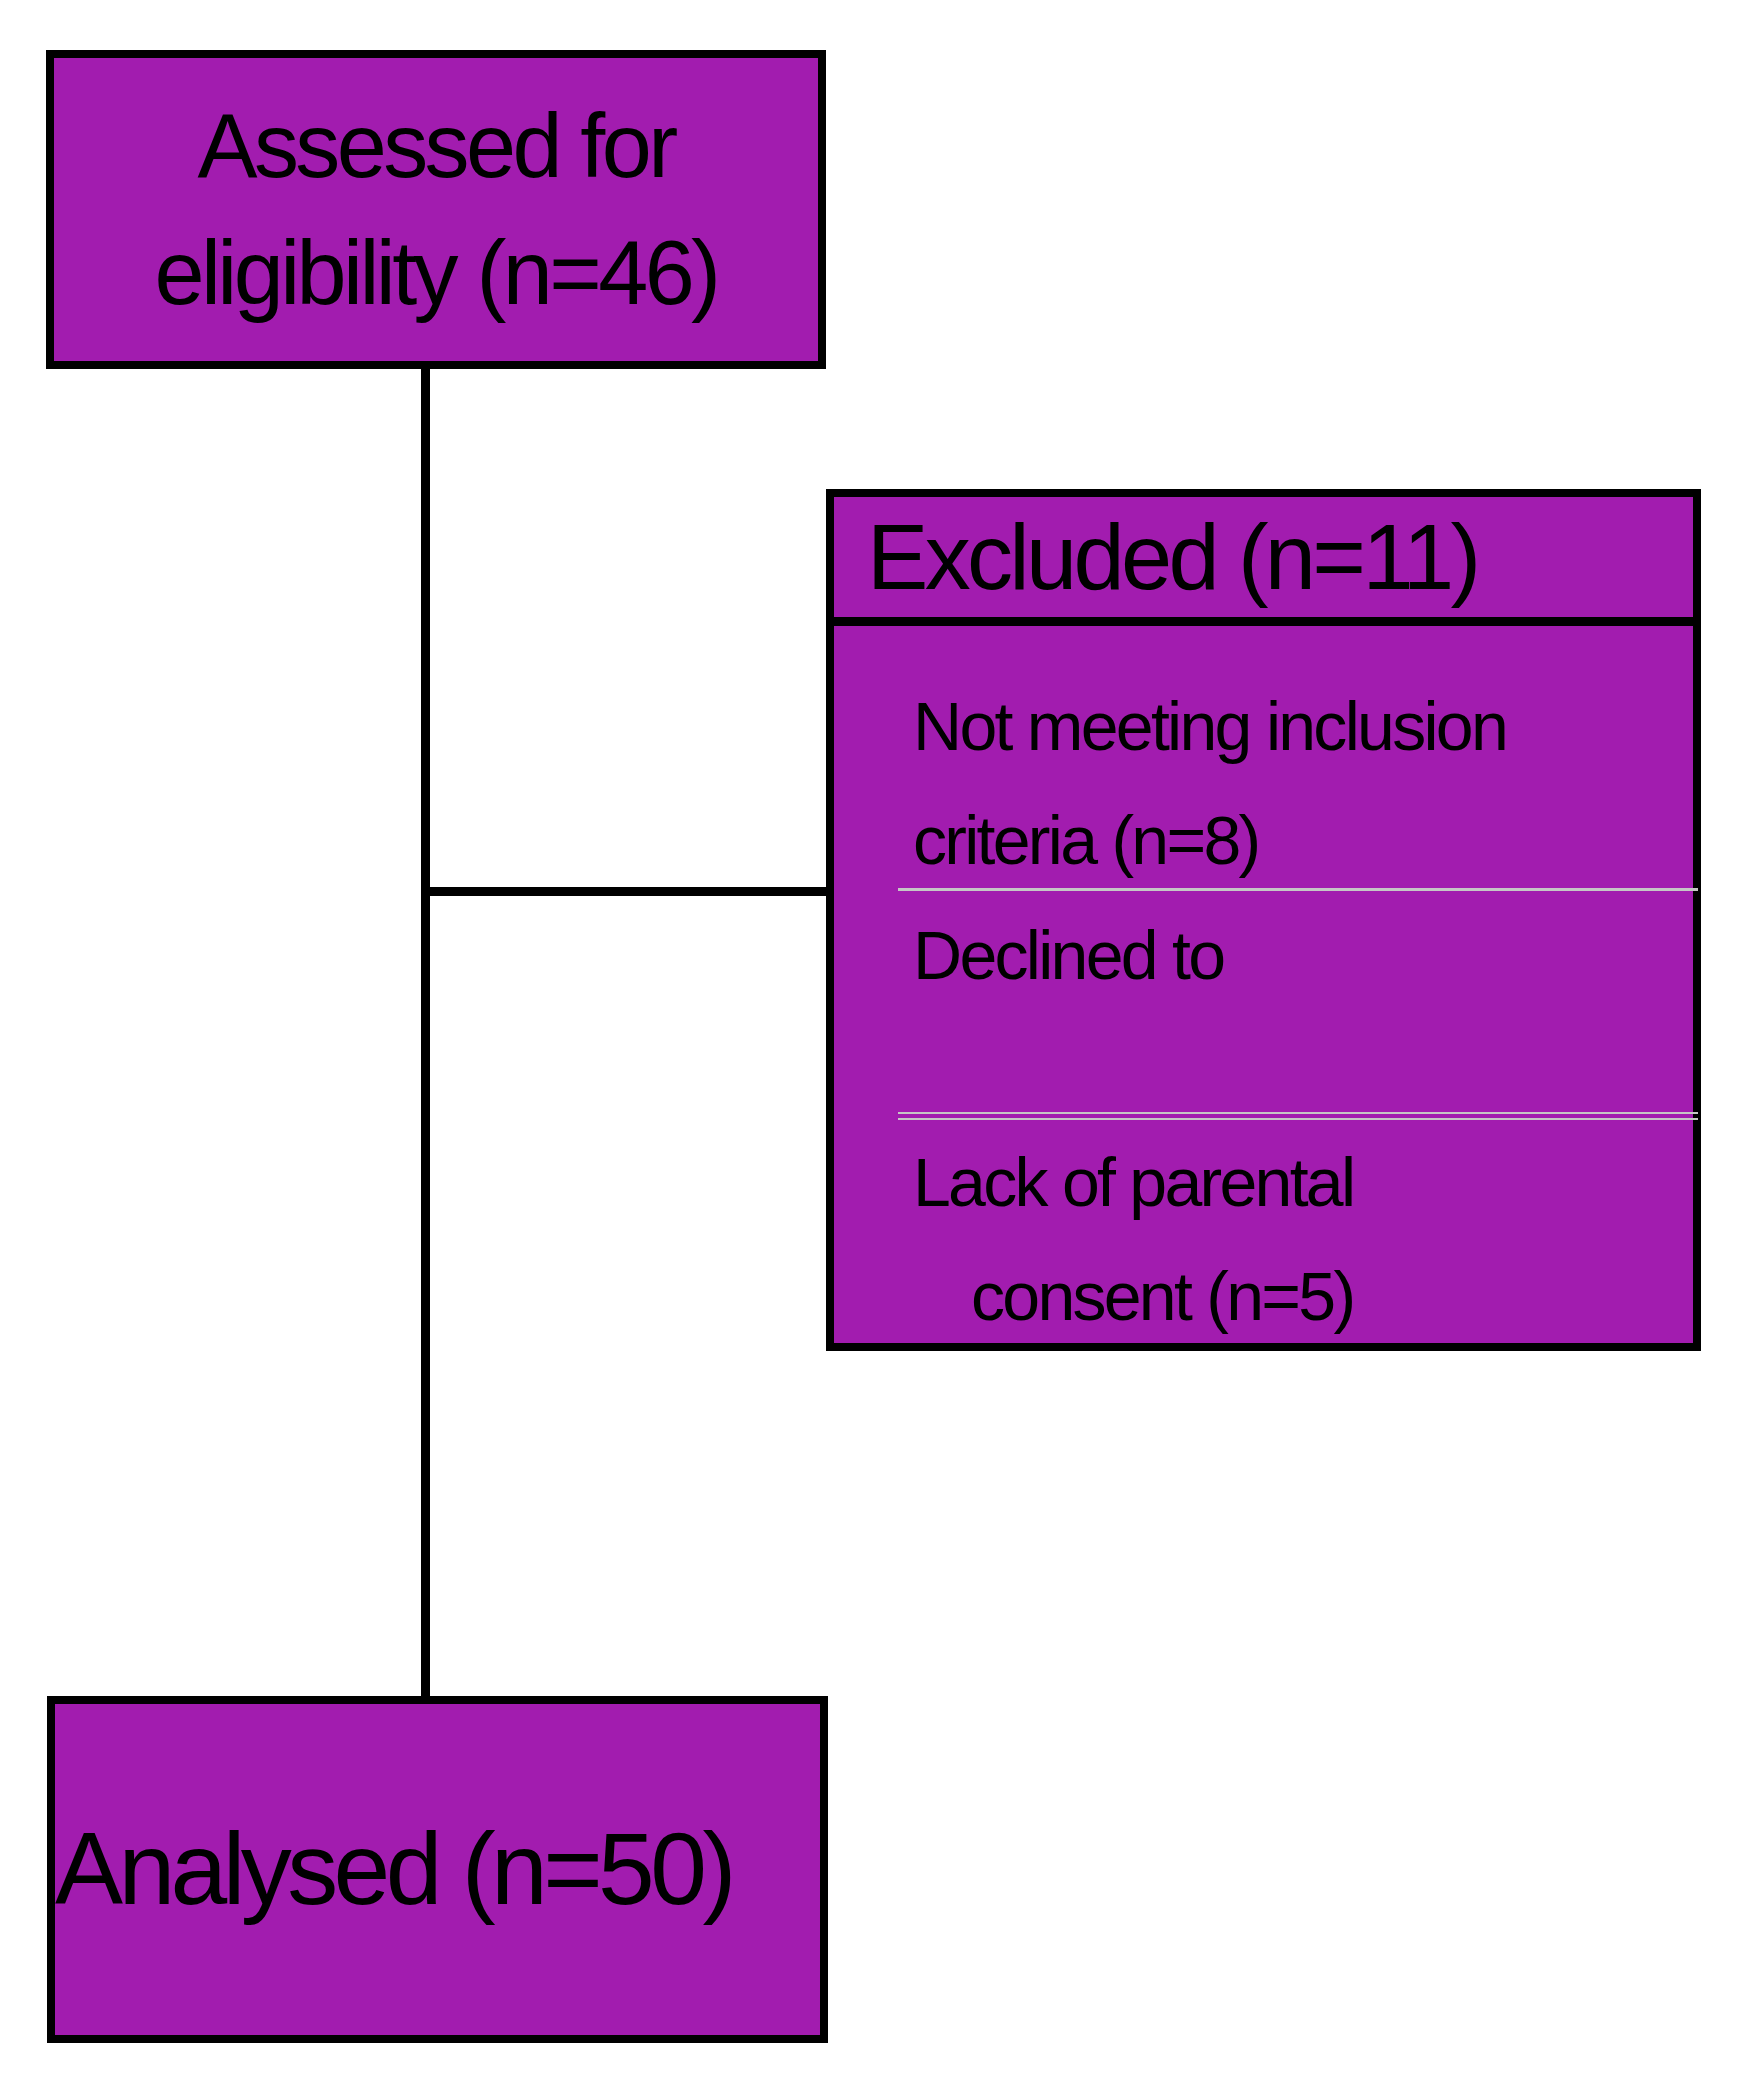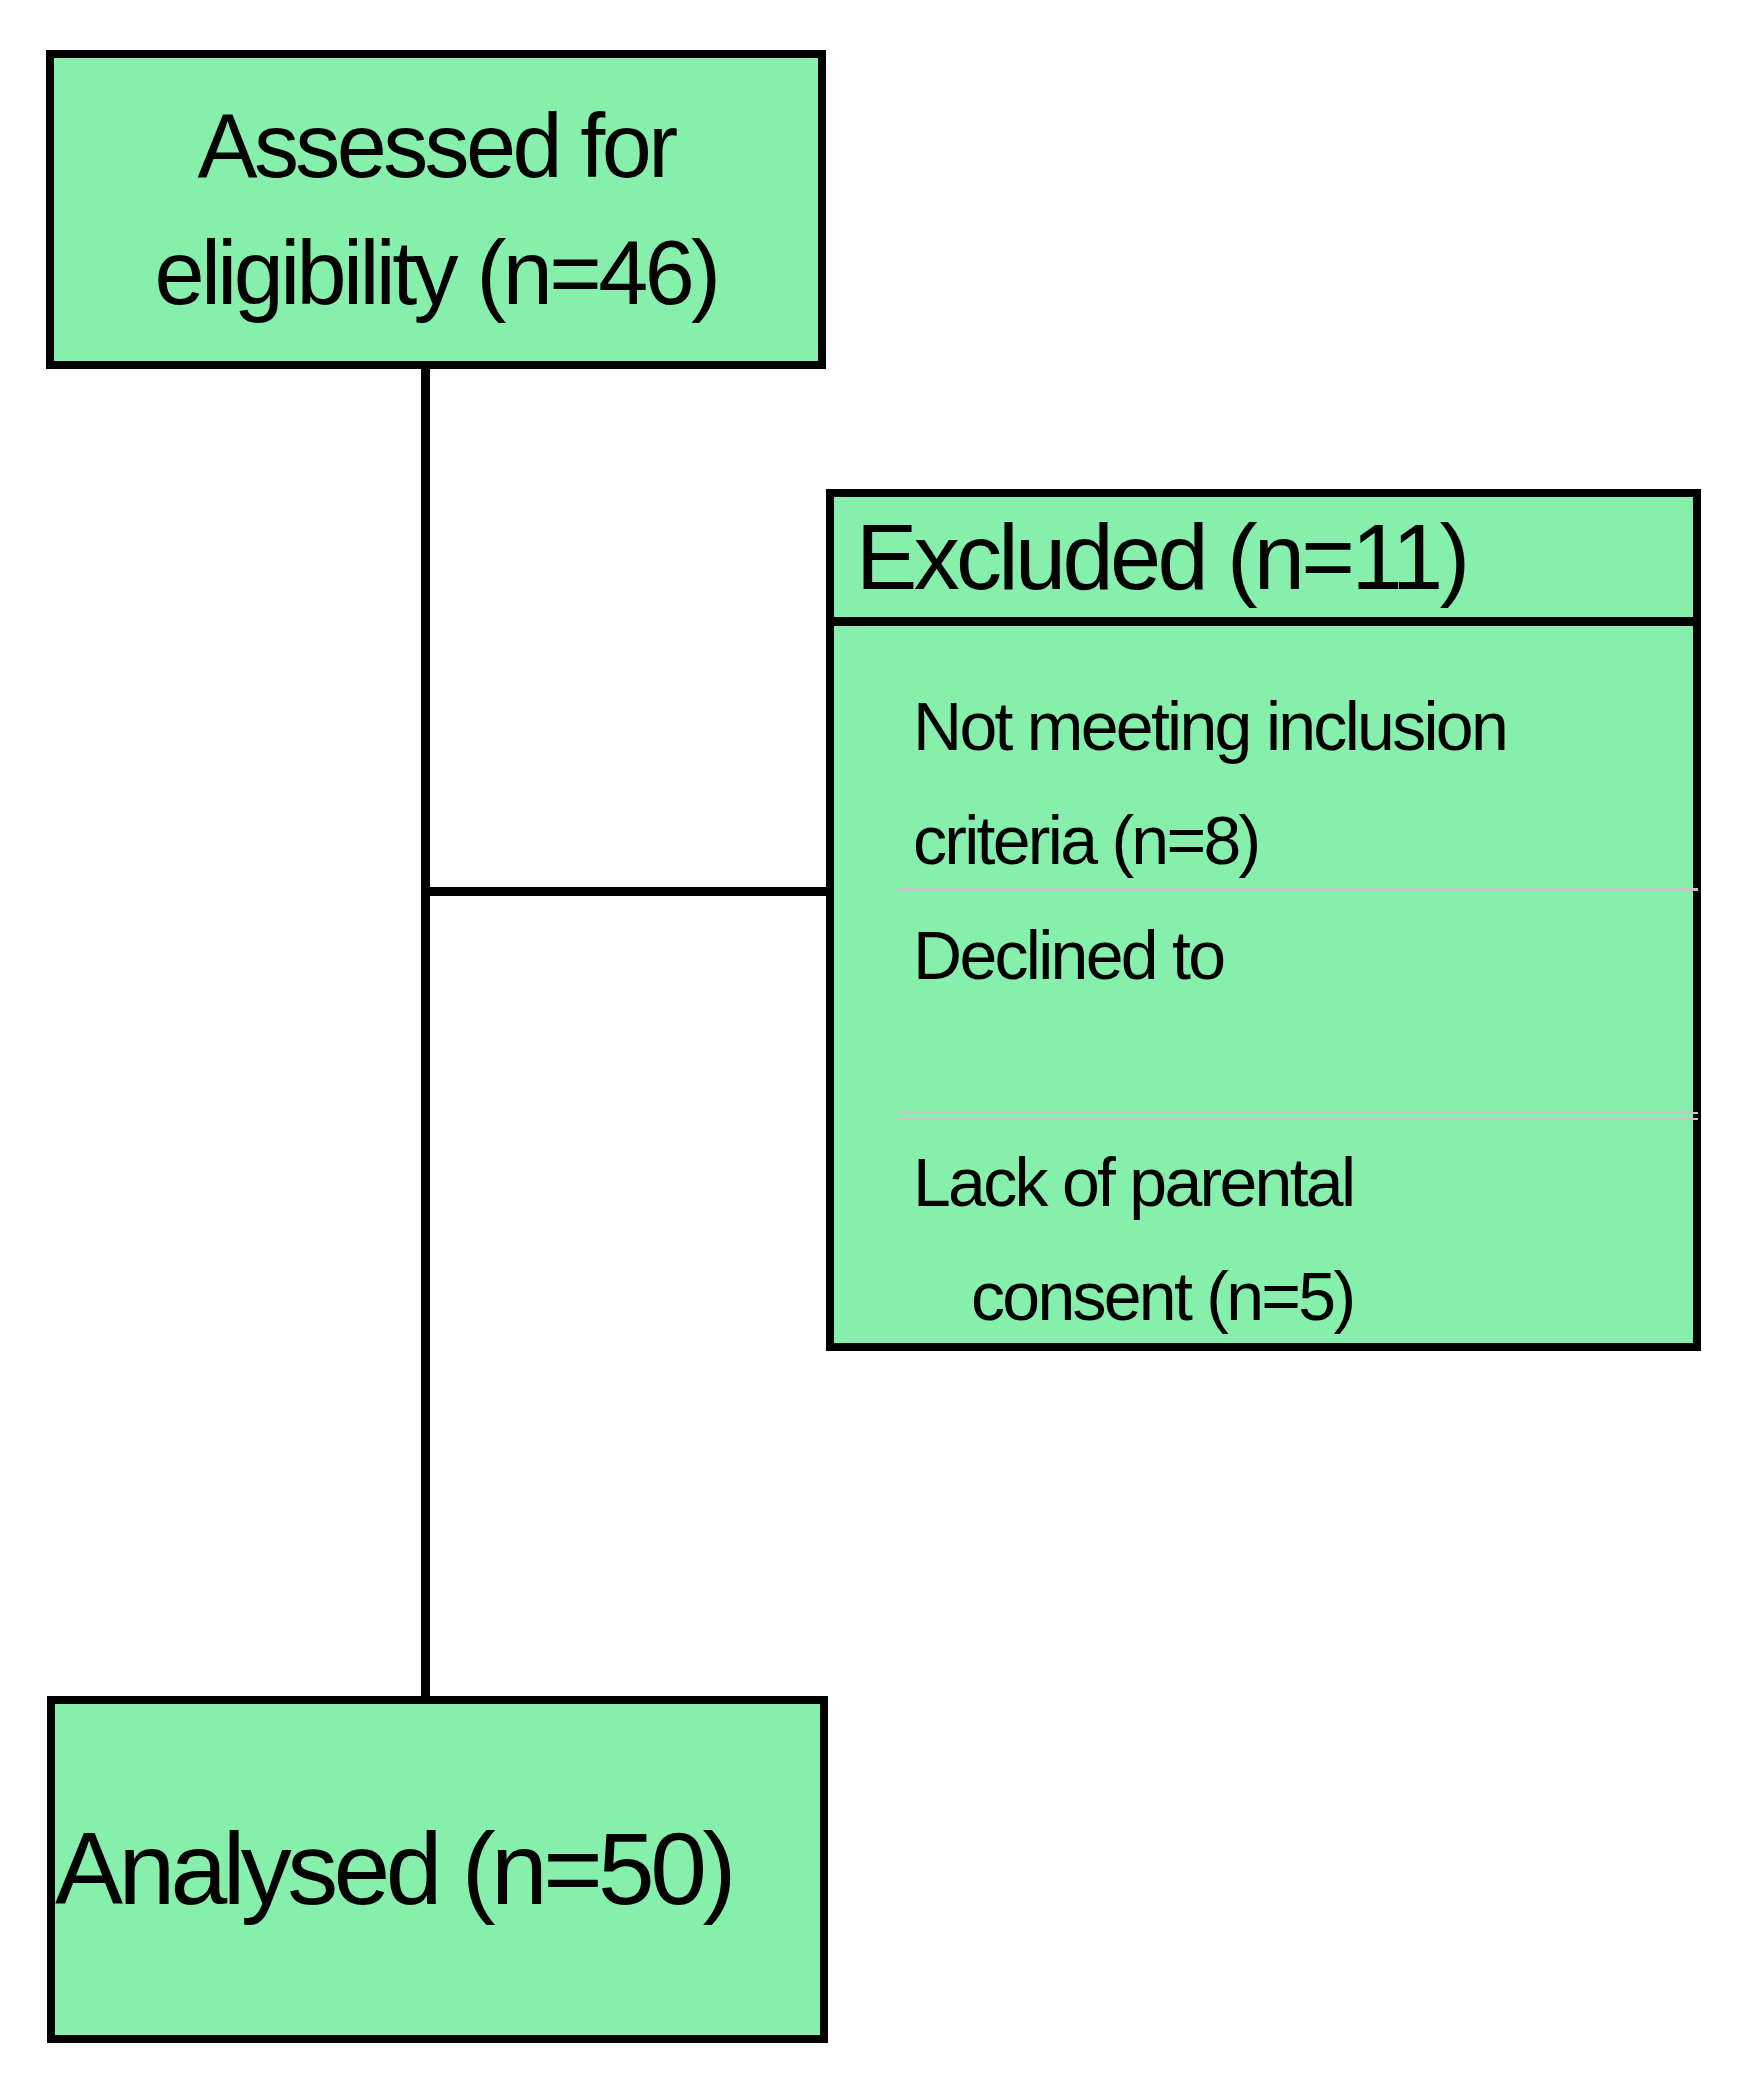--- a/index.html
+++ b/index.html
@@ -13,21 +13,21 @@
     height: 2100px;
     background: #ffffff;
     font-family: "Liberation Sans", "DejaVu Sans", sans-serif;
     color: #000000;
     overflow: hidden;
   }
   .box {
     position: absolute;
     box-sizing: border-box;
     border: 8.5px solid #000000;
-    background: #86efac;
+    background: #a21caf;
   }
   
   .box-assessed {
     left: 46px; top: 50px; width: 780px; height: 319px;
     display: flex; flex-direction: column;
     align-items: center; justify-content: center;
     text-align: center;
     font-size: 90px; line-height: 127px; letter-spacing: -0.04em;
   }
   
@@ -37,21 +37,21 @@
   }
   .trunk { left: 421px; top: 369px; width: 8.5px; height: 1327px; }
   .branch { left: 421px; top: 887px; width: 409px; height: 8.5px; }
   
   .box-excluded {
     left: 826px; top: 489px; width: 875px; height: 862px;
   }
   .excluded-header {
     position: absolute; left: 0; top: 0; width: 100%; height: 120px;
     display: flex; align-items: center;
-    padding-left: 22px; box-sizing: border-box;
+    padding-left: 33px; box-sizing: border-box;
     font-size: 92px; letter-spacing: -0.04em;
     white-space: nowrap;
   }
   .excluded-header-divider {
     position: absolute; left: 0; top: 120px; width: 100%; height: 8.5px;
     background: #000000;
   }
   .excluded-item {
     position: absolute; left: 79px;
     font-size: 68px; line-height: 114px; letter-spacing: -0.04em;

